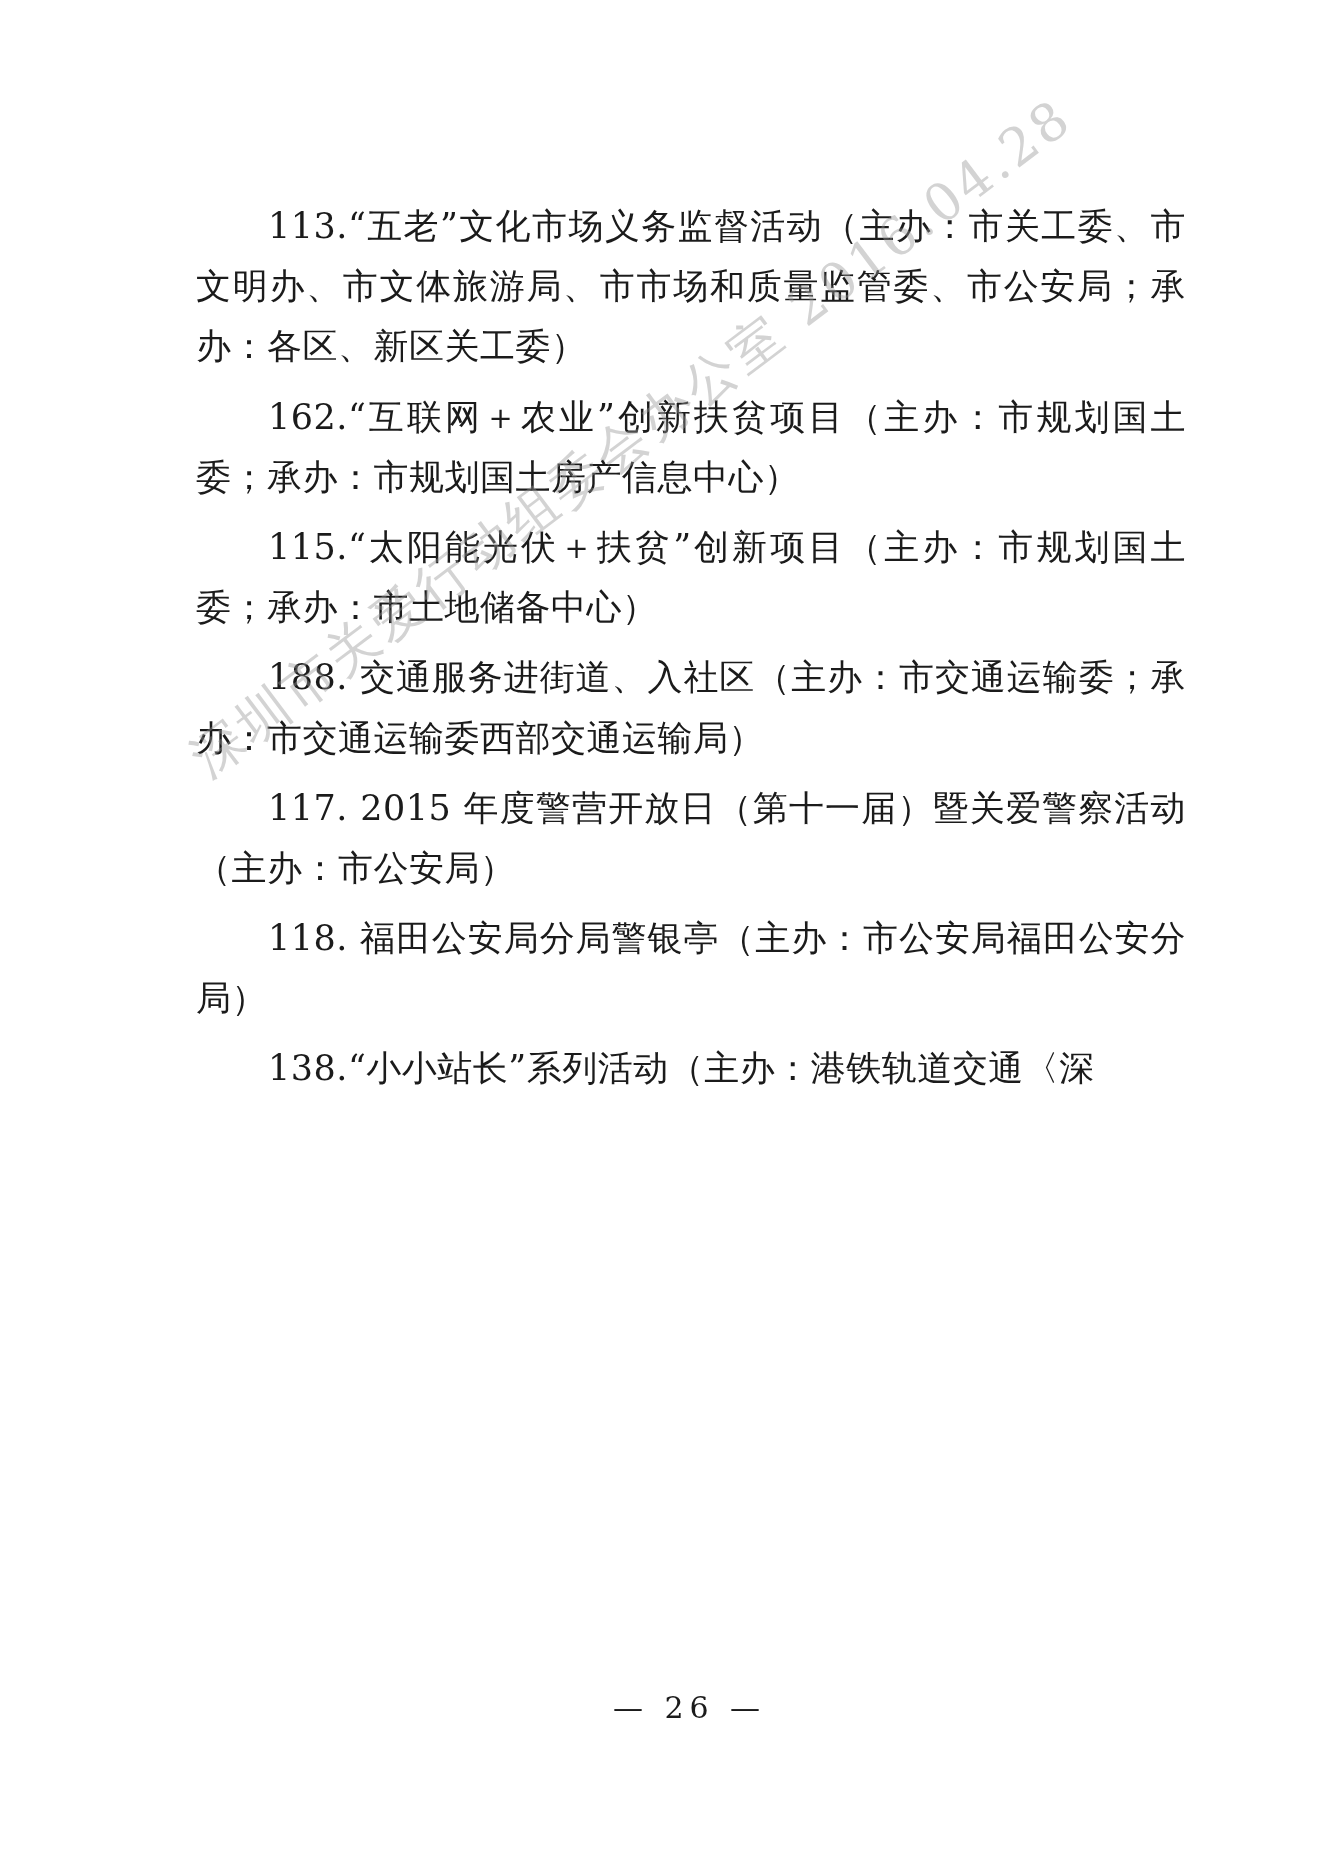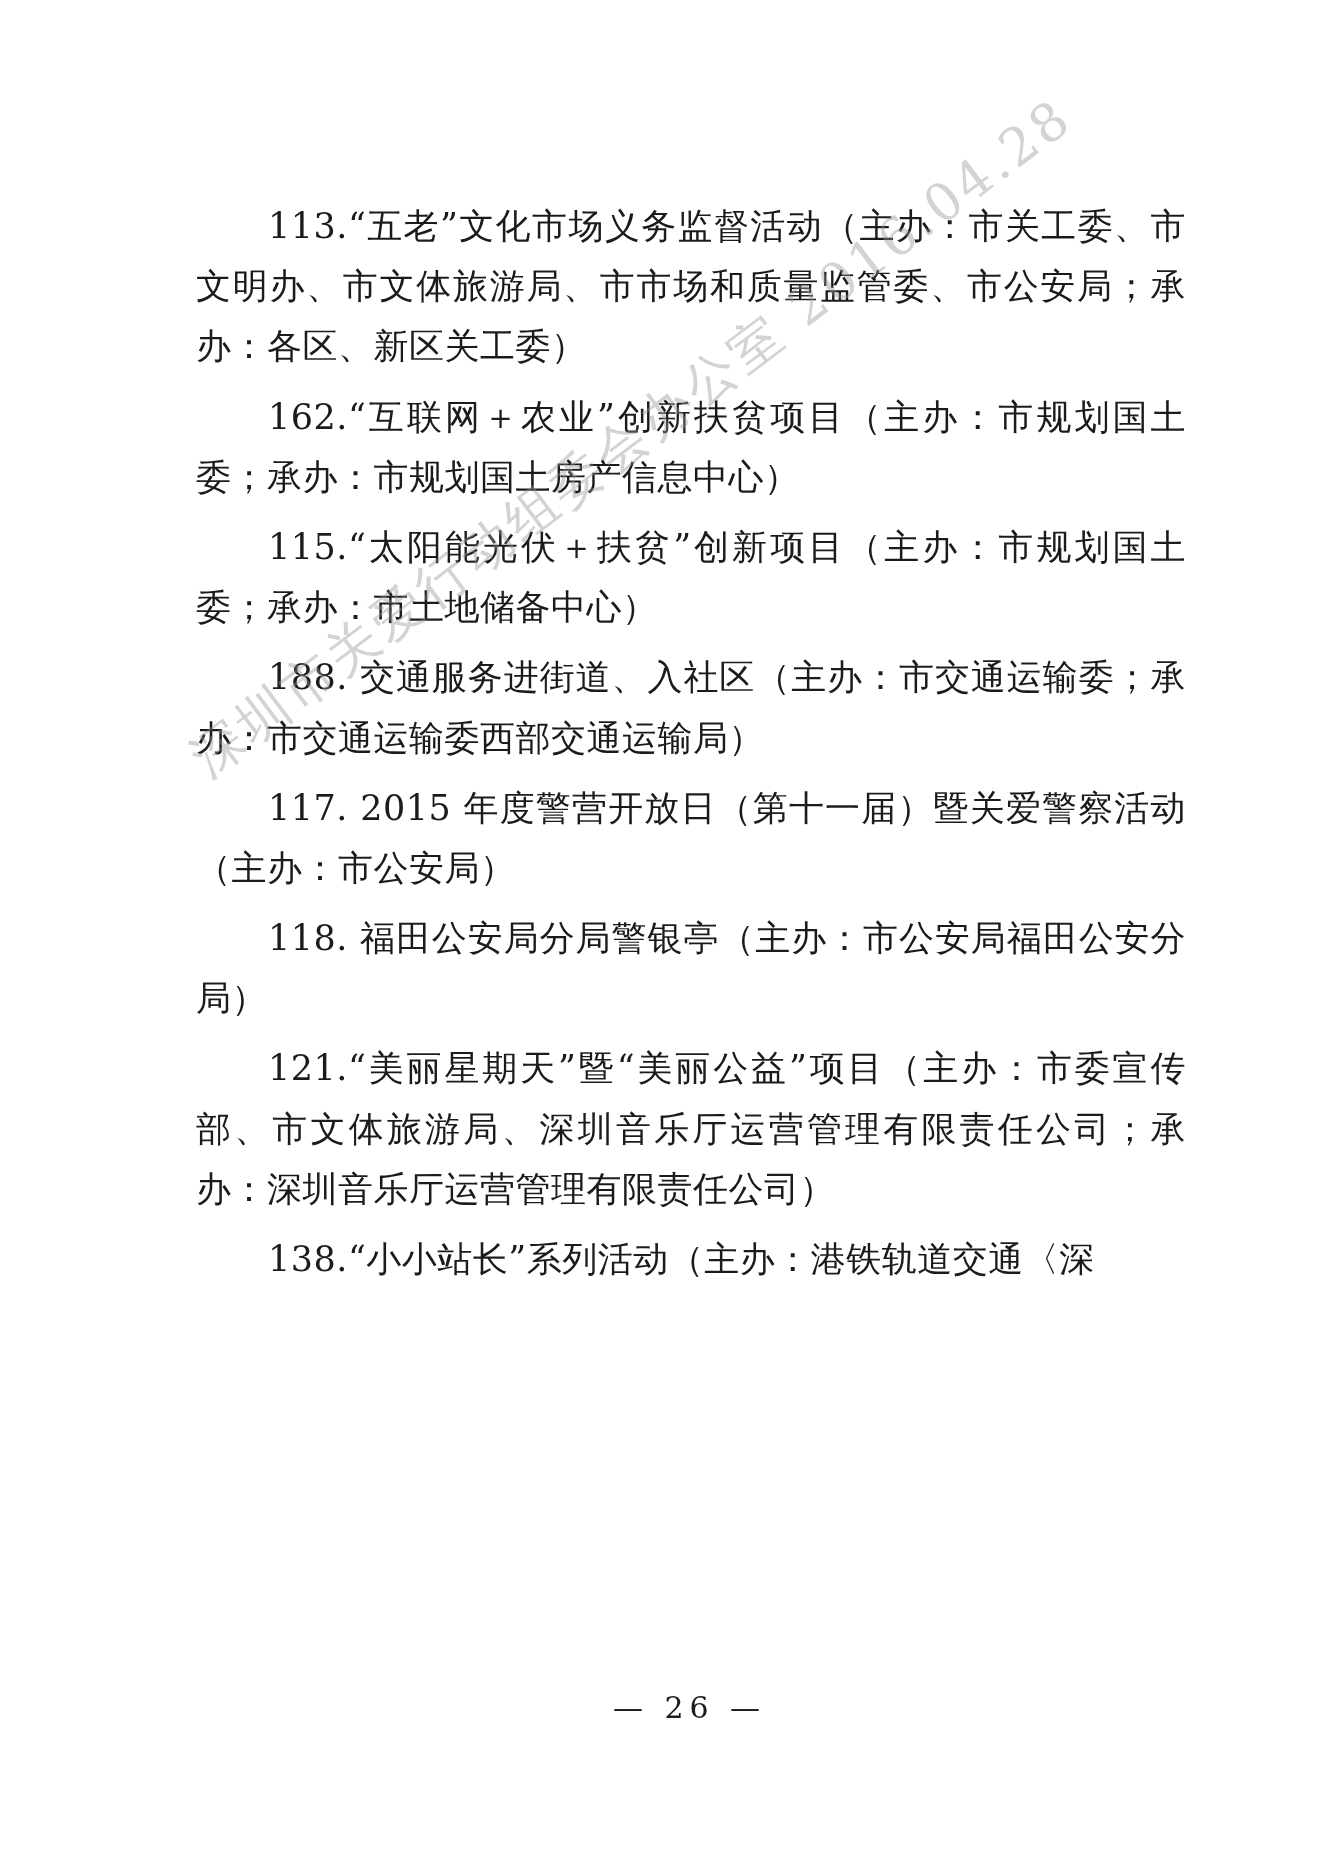--- a/index.html
+++ b/index.html
@@ -76,21 +76,20 @@
 
 <div class="page">
 
   <div class="content">
     <p class="para">113.“五老”文化市场义务监督活动（主办：市关工委、市文明办、市文体旅游局、市市场和质量监管委、市公安局；承办：各区、新区关工委）</p>
     <p class="para">162.“互联网＋农业”创新扶贫项目（主办：市规划国土委；承办：市规划国土房产信息中心）</p>
     <p class="para">115.“太阳能光伏＋扶贫”创新项目（主办：市规划国土委；承办：市土地储备中心）</p>
     <p class="para">188. 交通服务进街道、入社区（主办：市交通运输委；承办：市交通运输委西部交通运输局）</p>
     <p class="para">117. 2015 年度警营开放日（第十一届）暨关爱警察活动（主办：市公安局）</p>
     <p class="para">118. 福田公安局分局警银亭（主办：市公安局福田公安分局）</p>
-    <p class="para">121.“美丽星期天”暨“美丽公益”项目（主办：市委宣传部、市文体旅游局、深圳音乐厅运营管理有限责任公司；承办：深圳音乐厅运营管理有限责任公司）</p>
     <p class="para">138.“小小站长”系列活动（主办：港铁轨道交通〈深</p>
   </div>
 
   <div class="watermark">
     <div class="wm-text">深圳市关爱行动组委会办公室 2016.04.28</div>
   </div>
 
   <div class="page-number">— 26 —</div>
 
 </div>

